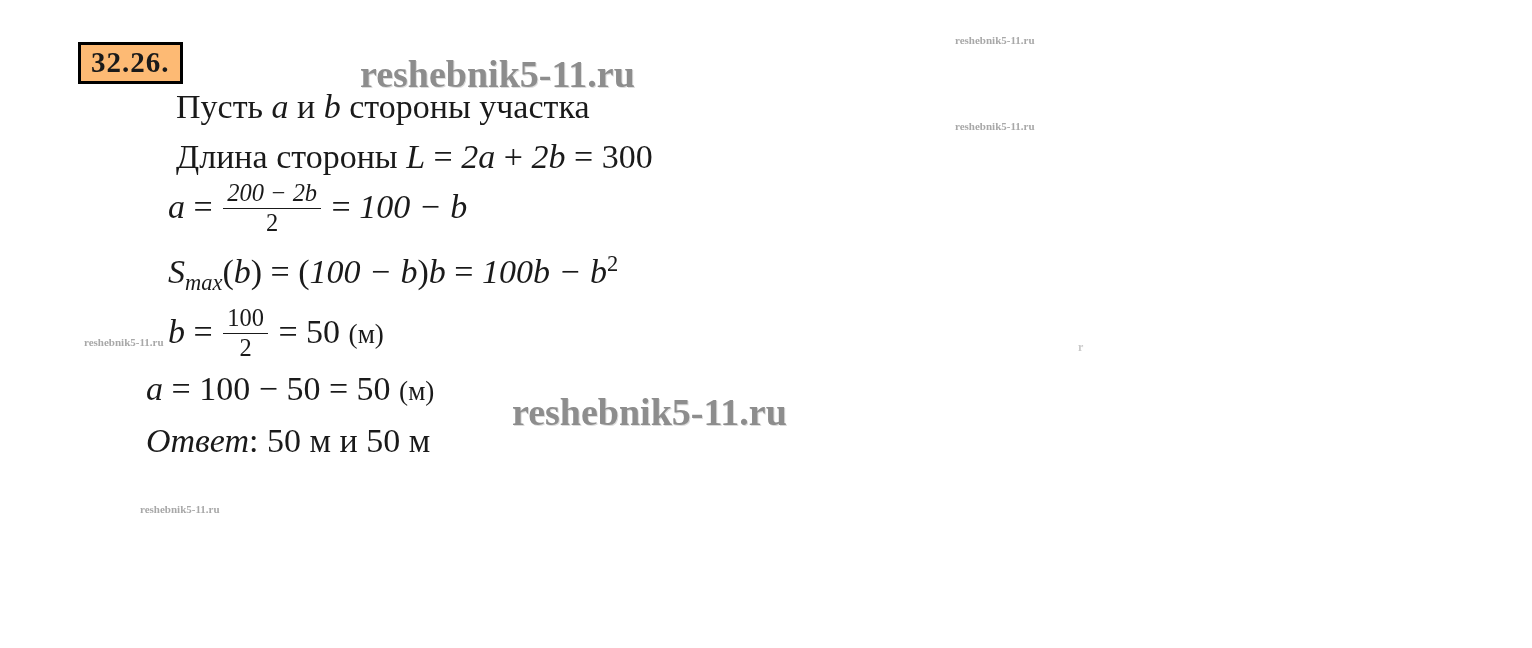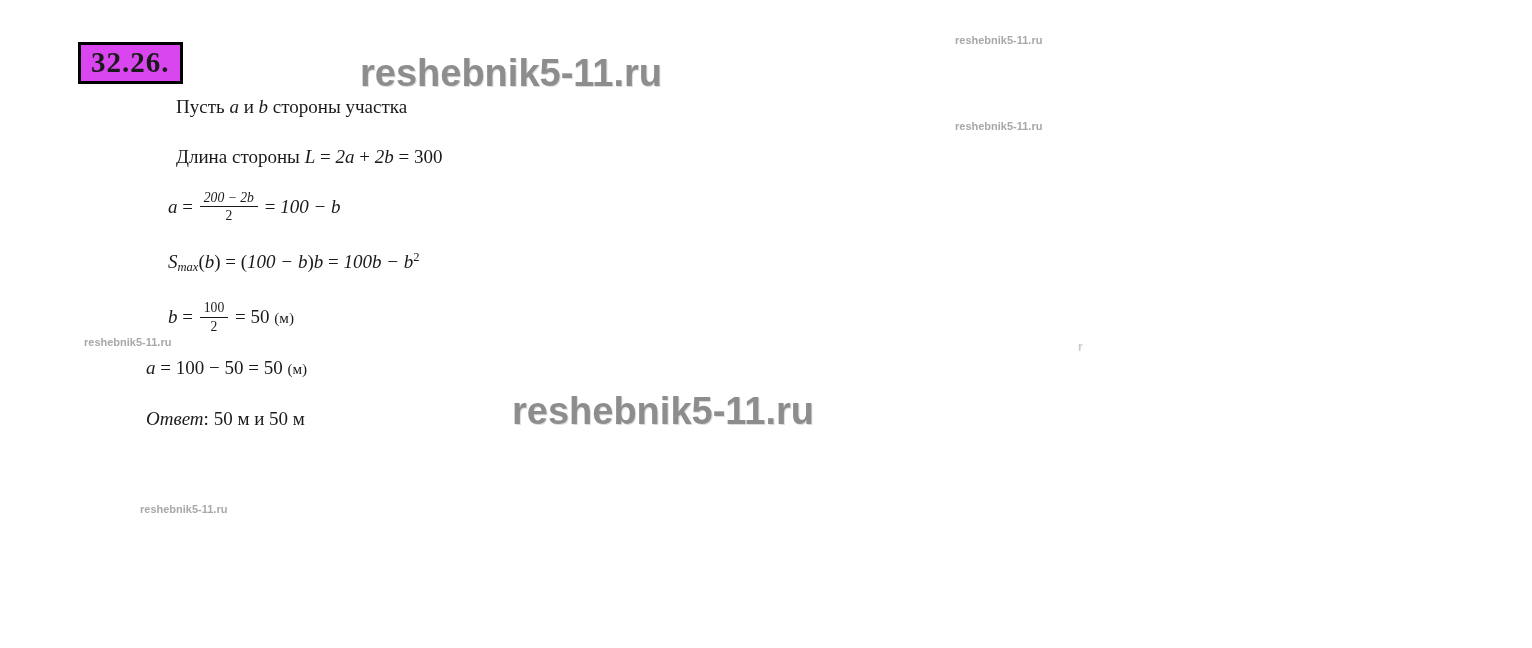--- a/index.html
+++ b/index.html
@@ -21,32 +21,32 @@
     position: absolute;
     left: 78px;
     top: 42px;
     border: 3px solid #000;
     padding: 2px 10px 4px 10px;
     font-family: "Liberation Serif", serif;
     font-weight: bold;
     font-size: 29px;
     letter-spacing: 1px;
     line-height: 1.05;
-    background: #d946ef;
+    background: #fdba74;
   }
 
   
   .solution {
     position: absolute;
     left: 168px;
     top: 82px;
     width: 900px;
   }
   .line {
-    font-size: 19px;
+    font-size: 34px;
     line-height: 50px;
     white-space: nowrap;
     position: relative;
     font-family: Liberation Serif, serif;
   }
   .ital { font-style: italic; }
   .sub {
     font-size: 0.66em;
     vertical-align: -0.28em;
     font-style: italic;
@@ -80,21 +80,21 @@
     padding: 1px 4px 0 4px;
   }
 
   .indent-1 { padding-left: 8px; }
   .indent-0 { padding-left: 0px; }
   .indent-neg { padding-left: 0px; margin-left: -22px; }
 
   
   .wm {
     position: absolute;
-    font-family: Liberation Sans, sans-serif;
+    font-family: Liberation Serif, serif;
     font-weight: bold;
     color: #8d8d8d;
     white-space: nowrap;
     user-select: none;
     letter-spacing: 0px;
   }
   .wm-big {
     font-size: 38px;
     text-shadow: 1px 1px 0 #dcdcdc;
   }

